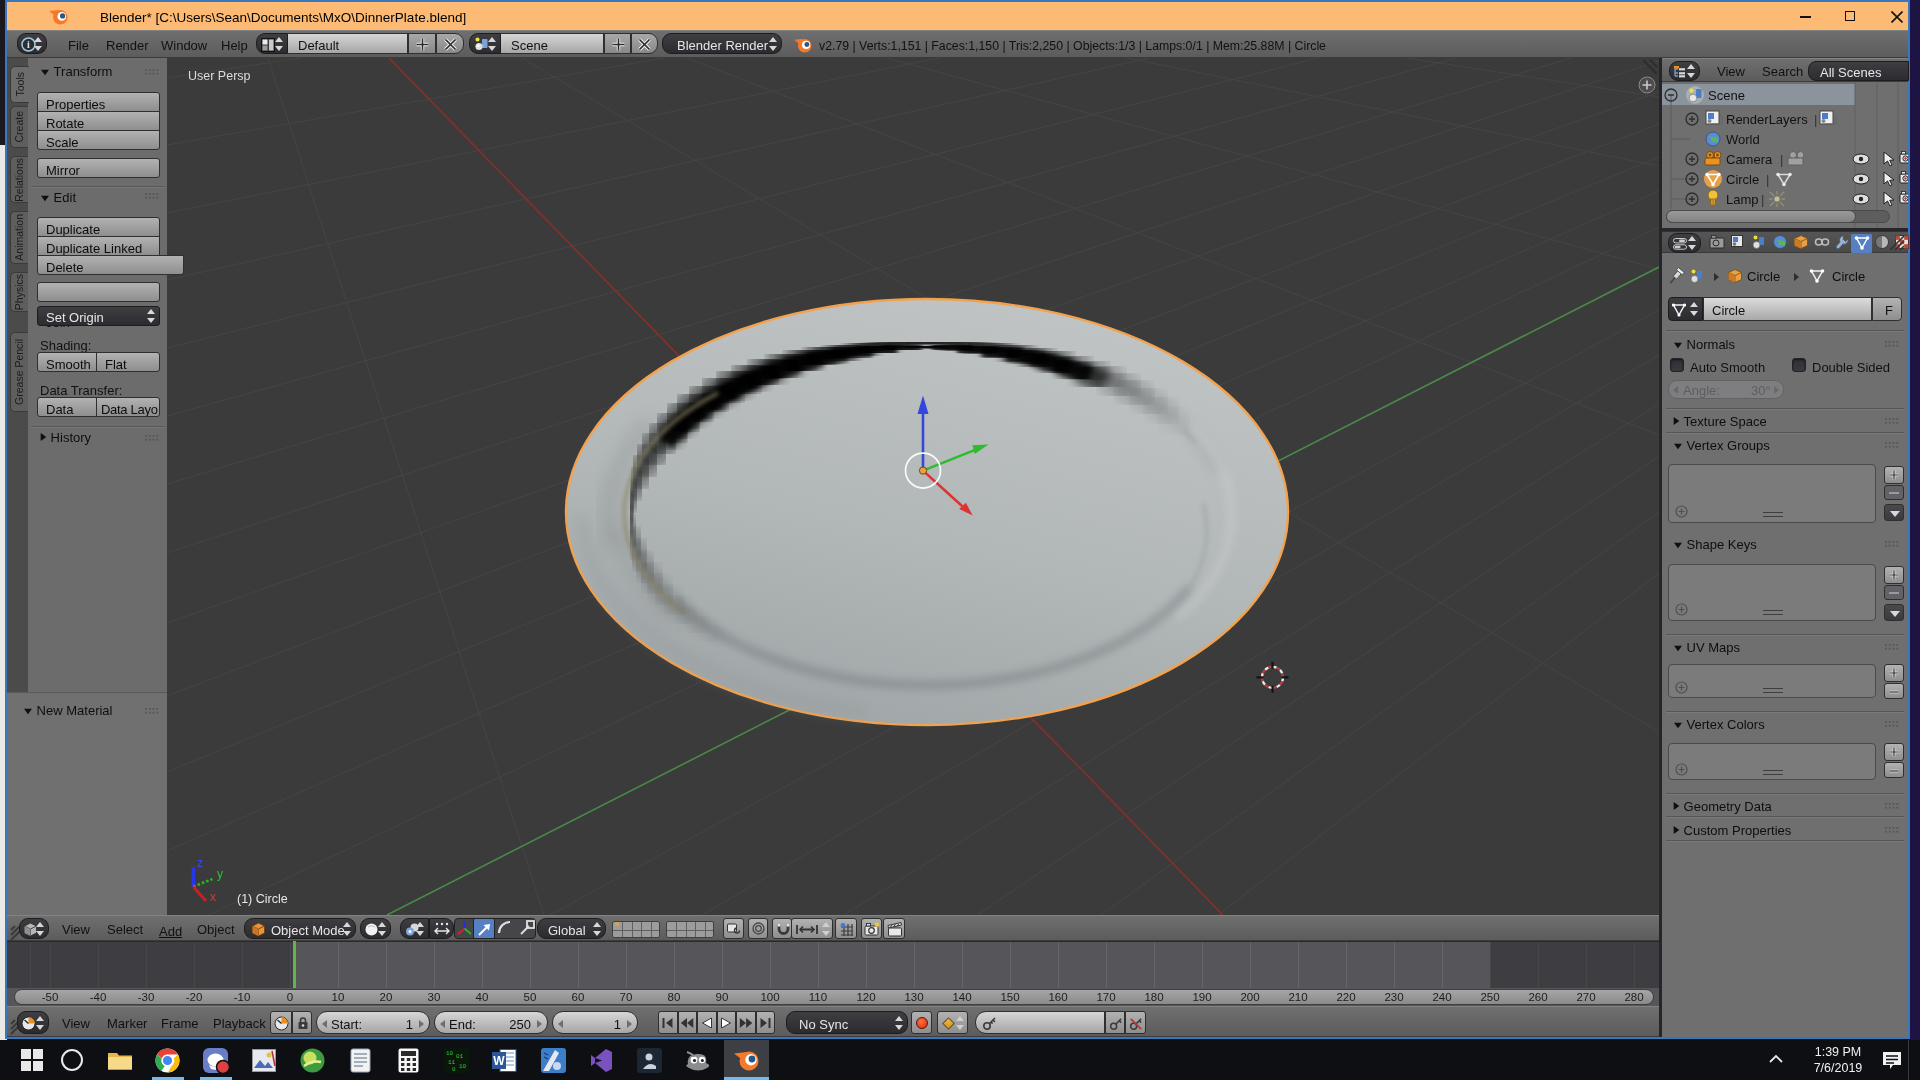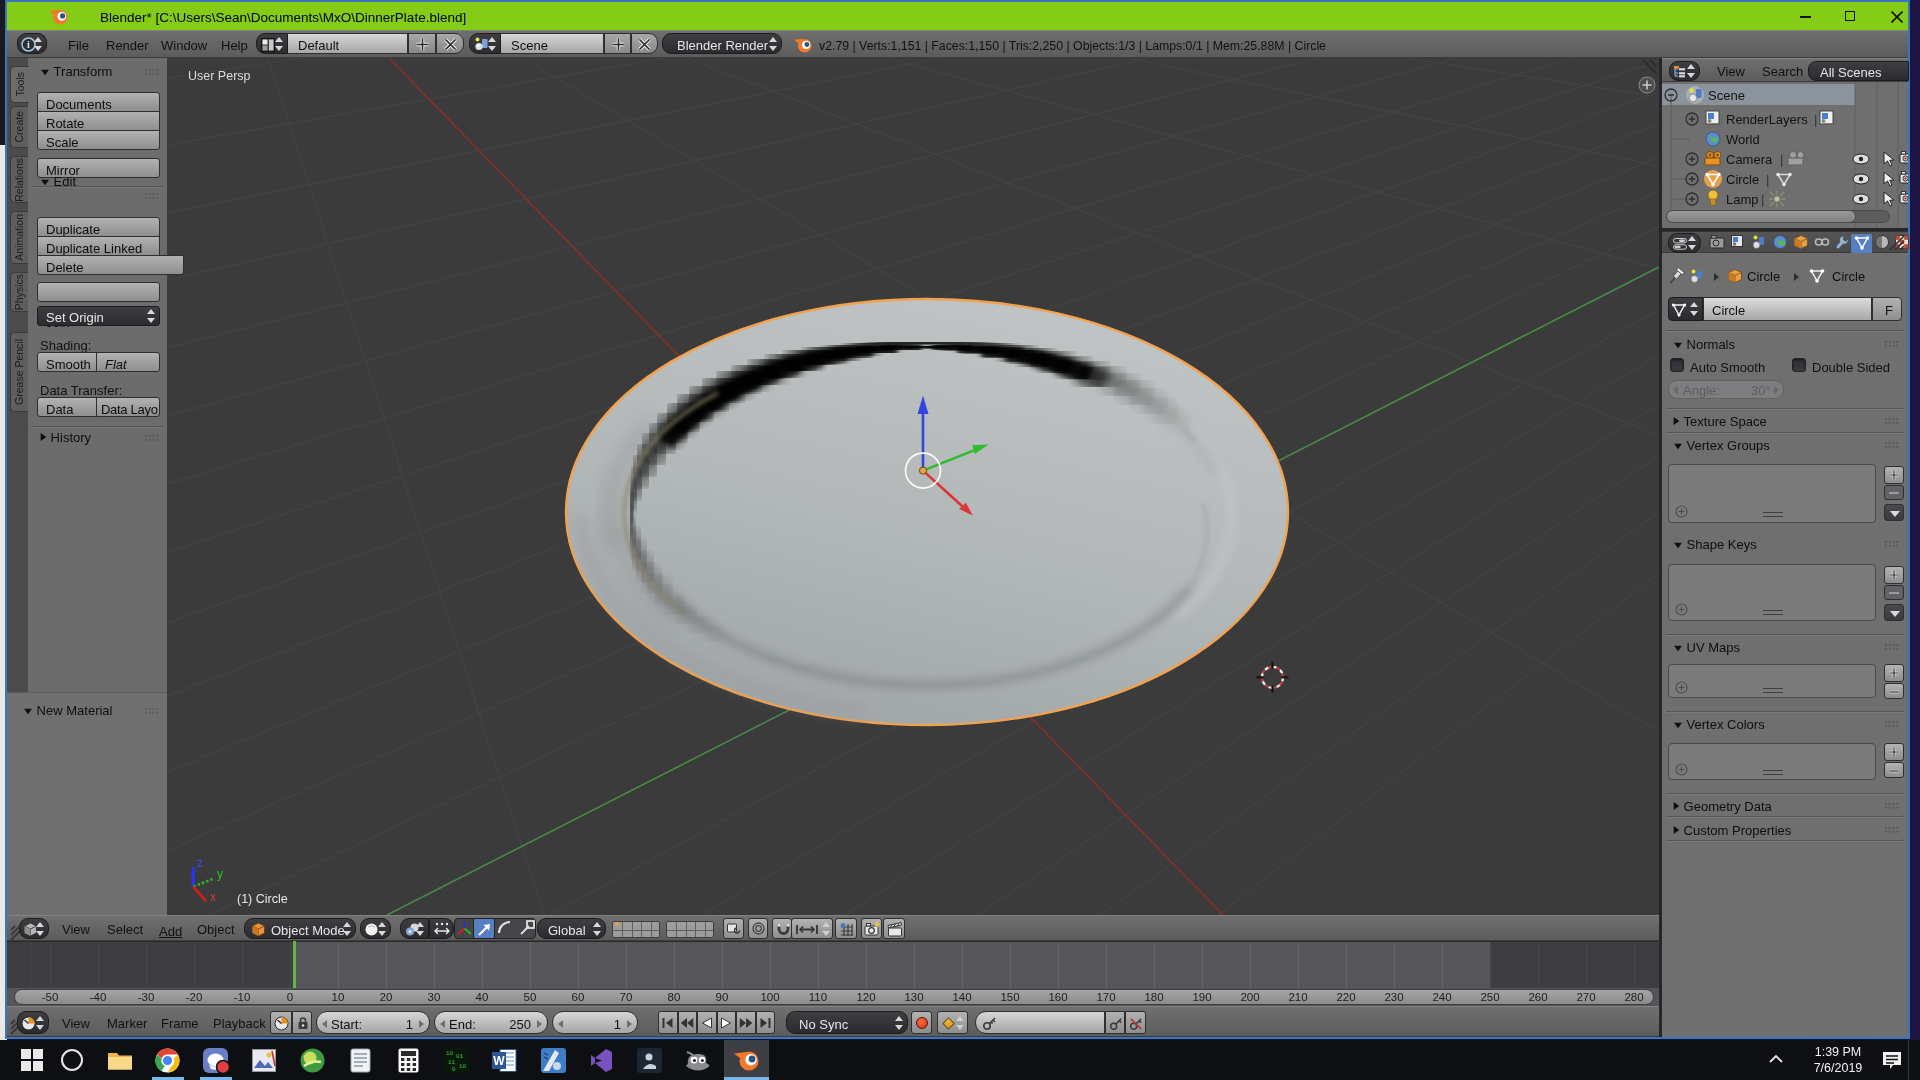--- a/index.html
+++ b/index.html
@@ -39,21 +39,21 @@
 </head>
 <body>
 <div id="root">
 
   <div class="abs" style="left:0;top:0;width:7px;height:145px;background:#1a191f;"></div>
   <div class="abs" style="left:0;top:145px;width:7px;height:895px;background:#ebe9e6;"></div>
   <div class="abs" style="left:1910px;top:0;width:10px;height:1040px;background:#1d1444;"></div>
 
   <div class="abs" style="left:5px;top:0;width:1905px;height:1039px;border:2px solid #3a76bd;"></div>
 
-  <div class="abs" style="left:7px;top:2px;width:1901px;height:28px;background:#84cc16;text-decoration:underline;">
+  <div class="abs" style="left:7px;top:2px;width:1901px;height:28px;background:#fdba74;text-decoration:underline;">
     <svg class="abs" style="left:41px;top:5px;" width="22" height="19" viewBox="0 0 22 19">
       <circle cx="12.3" cy="10.3" r="7.2" fill="#f5792a"></circle>
       <circle cx="13.8" cy="9.4" r="4.3" fill="#fff"></circle>
       <circle cx="14.6" cy="8.9" r="2.6" fill="#265787"></circle>
       <path d="M1,4 L10.5,3 L6,8 Z" fill="#f5792a"></path>
     </svg>
     <div class="abs txt" style="left:93px;top:8.5px;font-size:13.5px;color:#000;">Blender* [C:\Users\Sean\Documents\MxO\DinnerPlate.blend]</div>
     <div class="abs" style="left:1793px;top:14px;width:11px;height:1.6px;background:#111;"></div>
     <div class="abs" style="left:1838px;top:9px;width:10px;height:10px;border:1.6px solid #111;"></div>
     <svg class="abs" style="left:1884px;top:9px;" width="12" height="12" viewBox="0 0 12 12">
@@ -356,34 +356,34 @@
     <div class="abs tab" style="top:214px;height:40px;">
         <span>Physics</span>
       </div>
     <div class="abs tab" style="top:274px;height:80px;">
         <span>Grease Pencil</span>
       </div>
 
     <div class="phdr" style="left:33px;top:6px;"><span class="tri-d" style="transform:scale(.8);"></span>&nbsp;Transform</div>
     <div class="abs dots" style="left:137px;top:10px;"></div>
     <div class="abs btn" style="left:30px;top:34px;width:123px;height:20px;border-radius:3px 3px 0 0;">
-        <div class="abs" style="left:8px;top:4px;">Documents</div>
+        <div class="abs" style="left:8px;top:4px;">Properties</div>
       </div>
     <div class="abs btn" style="left:30px;top:53px;width:123px;height:20px;border-radius:0;">
         <div class="abs" style="left:8px;top:4px;">Rotate</div>
       </div>
     <div class="abs btn" style="left:30px;top:72px;width:123px;height:20px;border-radius:0 0 3px 3px;">
         <div class="abs" style="left:8px;top:4px;">Scale</div>
       </div>
     <div class="abs btn" style="left:30px;top:100px;width:123px;height:20px;">
         <div class="abs" style="left:8px;top:4px;">Mirror</div>
       </div>
     <div class="sep" style="left:24px;top:128px;width:133px;"></div>
 
-    <div class="phdr" style="left:33px;top:116px;"><span class="tri-d" style="transform:scale(.8);"></span>&nbsp;Edit</div>
+    <div class="phdr" style="left:33px;top:132px;"><span class="tri-d" style="transform:scale(.8);"></span>&nbsp;Edit</div>
     <div class="abs dots" style="left:137px;top:134px;"></div>
     <div class="abs btn" style="left:30px;top:159px;width:123px;height:20px;border-radius:3px 3px 0 0;">
         <div class="abs" style="left:8px;top:4px;">Duplicate</div>
       </div>
     <div class="abs btn" style="left:30px;top:178px;width:123px;height:20px;border-radius:0;">
         <div class="abs" style="left:8px;top:4px;">Duplicate Linked</div>
       </div>
     <div class="abs btn" style="left:30px;top:197px;width:147px;height:20px;border-radius:0 0 3px 3px;">
         <div class="abs" style="left:8px;top:4px;">Delete</div>
       </div>
@@ -392,21 +392,21 @@
       </div>
     <div class="abs dbtn" style="left:30px;top:248px;width:123px;height:20px;border-radius:3px;">
         <div class="abs wtxt" style="left:8px;top:4px;">Set Origin</div>
         <span class="ud udd"></span>
       </div>
     <div class="abs txt" style="left:33px;top:281px;">Shading:</div>
     <div class="abs btn" style="left:30px;top:294px;width:60px;height:20px;border-radius:3px 0 0 3px;">
         <div class="abs" style="left:8px;top:4px;">Smooth</div>
       </div>
     <div class="abs btn" style="left:89px;top:294px;width:64px;height:20px;border-radius:0 3px 3px 0;">
-        <div class="abs" style="left:8px;top:4px;font-style:italic;">Flat</div>
+        <div class="abs" style="left:8px;top:4px;">Flat</div>
       </div>
     <div class="abs txt" style="left:33px;top:326px;">Data Transfer:</div>
     <div class="abs btn" style="left:30px;top:339px;width:60px;height:20px;border-radius:3px 0 0 3px;">
         <div class="abs" style="left:8px;top:4px;">Data</div>
       </div>
     <div class="abs btn" style="left:89px;top:339px;width:64px;height:20px;border-radius:0 3px 3px 0;overflow:hidden;">
         <div class="abs" style="left:4px;top:4px;letter-spacing:-0.3px;">Data Layo</div>
       </div>
     <div class="sep" style="left:24px;top:368px;width:133px;"></div>
     <div class="phdr" style="left:33px;top:372px;"><span class="tri-r" style="transform:scale(.8);"></span>&nbsp;History</div>

